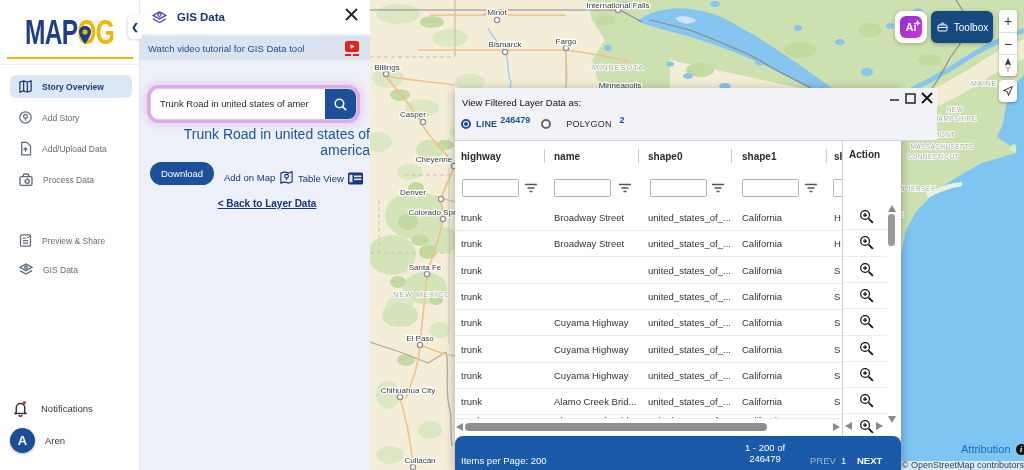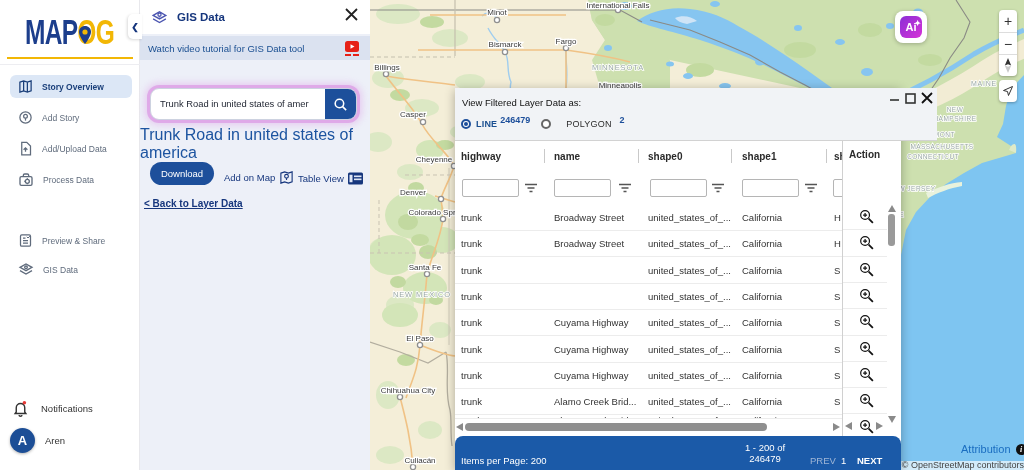--- a/index.html
+++ b/index.html
@@ -56,26 +56,26 @@
   #ptitle { font-size:11.5px; font-weight:bold; color:#16367d; margin-left:9px; }
   #pclose { position:absolute; right:12px; top:8px; font-size:17px; color:#222; }
   #videoBar { position:absolute; left:0; top:36px; width:230px; height:24px; background:#dbe2f0;
               display:flex; align-items:center; font-size:9.5px; color:#1a4f91; padding-left:8px; }
   #ytIcon { position:absolute; right:10px; top:4px; }
   #searchWrap { position:absolute; left:10px; top:88px; width:207px; height:32px; background:#fff;
         border-radius:9px; display:flex; overflow:hidden; border:1px solid #cdd2e0;
         box-shadow:0 0 0 3px rgba(219,148,228,.66), 0 0 7px 5px rgba(219,148,228,.4); }
   #searchTxt { flex:1; font-size:9.4px; color:#1f2430; line-height:30px; padding-left:9px; white-space:nowrap; overflow:hidden;}
   #searchBtn { width:31px; background:#1d4f9b; display:flex; align-items:center; justify-content:center; }
-  #resultTxt { position:absolute; left:0; top:126px; width:230px; text-align:left; font-size:16px; color:#1d54a0; }
+  #resultTxt { position:absolute; left:0; top:126px; width:230px; text-align:right; font-size:14px; color:#1d54a0; }
   #btnRow { position:absolute; left:0; top:161px; width:230px; height:24px; display:flex; align-items:flex-end; }
   #dlBtn { margin-left:10px; width:64px; height:23px; background:#1d4f9b; border-radius:12px; color:#fff;
            font-size:9.5px; display:flex; align-items:center; justify-content:center; }
   .linkBtn { font-size:9.5px; white-space:nowrap; color:#16367d; display:flex; align-items:center; gap:4px; }
-  #backLink { position:absolute; left:4px; top:198px; width:230px; font-size:10px;
+  #backLink { position:absolute; left:12px; top:198px; width:230px; text-align:center; font-size:10px;
               font-weight:bold; color:#16367d; text-decoration:underline; }
   #collapseBtn { left:128px; top:14px; width:14px; height:25px; background:#fff; border-radius:5px 0 0 5px;
                  box-shadow:-1px 1px 3px rgba(0,0,0,.15); color:#16367d; font-size:9px; font-weight:bold;
                  display:flex; align-items:center; justify-content:center; z-index:5;}
 
   
   #overlay { left:455px; top:88px; width:446px; height:382px; background:#fff;
              box-shadow:0 2px 10px rgba(0,0,0,.3); }
   #ohead { position:absolute; left:0; top:0; width:482px; height:53px; background:#f1f3f6; border-bottom:1px solid #d2d2d2;}
   #otitle { position:absolute; left:7px; top:9px; font-size:9.5px; color:#111; }
@@ -581,20 +581,27 @@
       <span style="position:absolute;left:6px;top:19px">Items per Page: 200</span>
       <span style="position:absolute;left:260px;top:6px;width:100px;text-align:center">1 - 200 of<br>246479</span>
       <span style="position:absolute;left:355px;top:19px;color:#9fb6d6">PREV</span>
       <span style="position:absolute;left:386px;top:19px">1</span>
       <span style="position:absolute;left:402px;top:19px;font-weight:bold">NEXT</span>
     </div>
   </div>
   <div class="abs" id="aiBtn">
       <div id="aiInner">Ai<span style="position:absolute;right:1px;top:-3px;font-size:8px">✦</span></div>
     </div>
+  <div class="abs" id="toolboxBtn">
+    <svg width="13" height="12" viewBox="0 0 24 24" fill="none" stroke="#fff" stroke-width="2">
+        <rect x="3" y="8" width="18" height="12" rx="2"></rect>
+        <path d="M9 8 V6 a2 2 0 0 1 2-2 h2 a2 2 0 0 1 2 2 V8 M3 13 H21"></path>
+      </svg>
+    <span>Toolbox</span>
+    </div>
   <div class="abs" id="zoomStack">
     <div class="zcell">+</div>
     <div class="zcell zdiv">−</div>
     <div class="zcell zdiv">
         <svg width="10" height="15" viewBox="0 0 10 15">
           <path d="M5 0 L8.2 7.5 L5 6.2 L1.8 7.5 Z" fill="#333"></path>
           <path d="M5 15 L8.2 7.5 L5 8.8 L1.8 7.5 Z" fill="#c9c9c9"></path>
         </svg>
       </div>
   </div>

